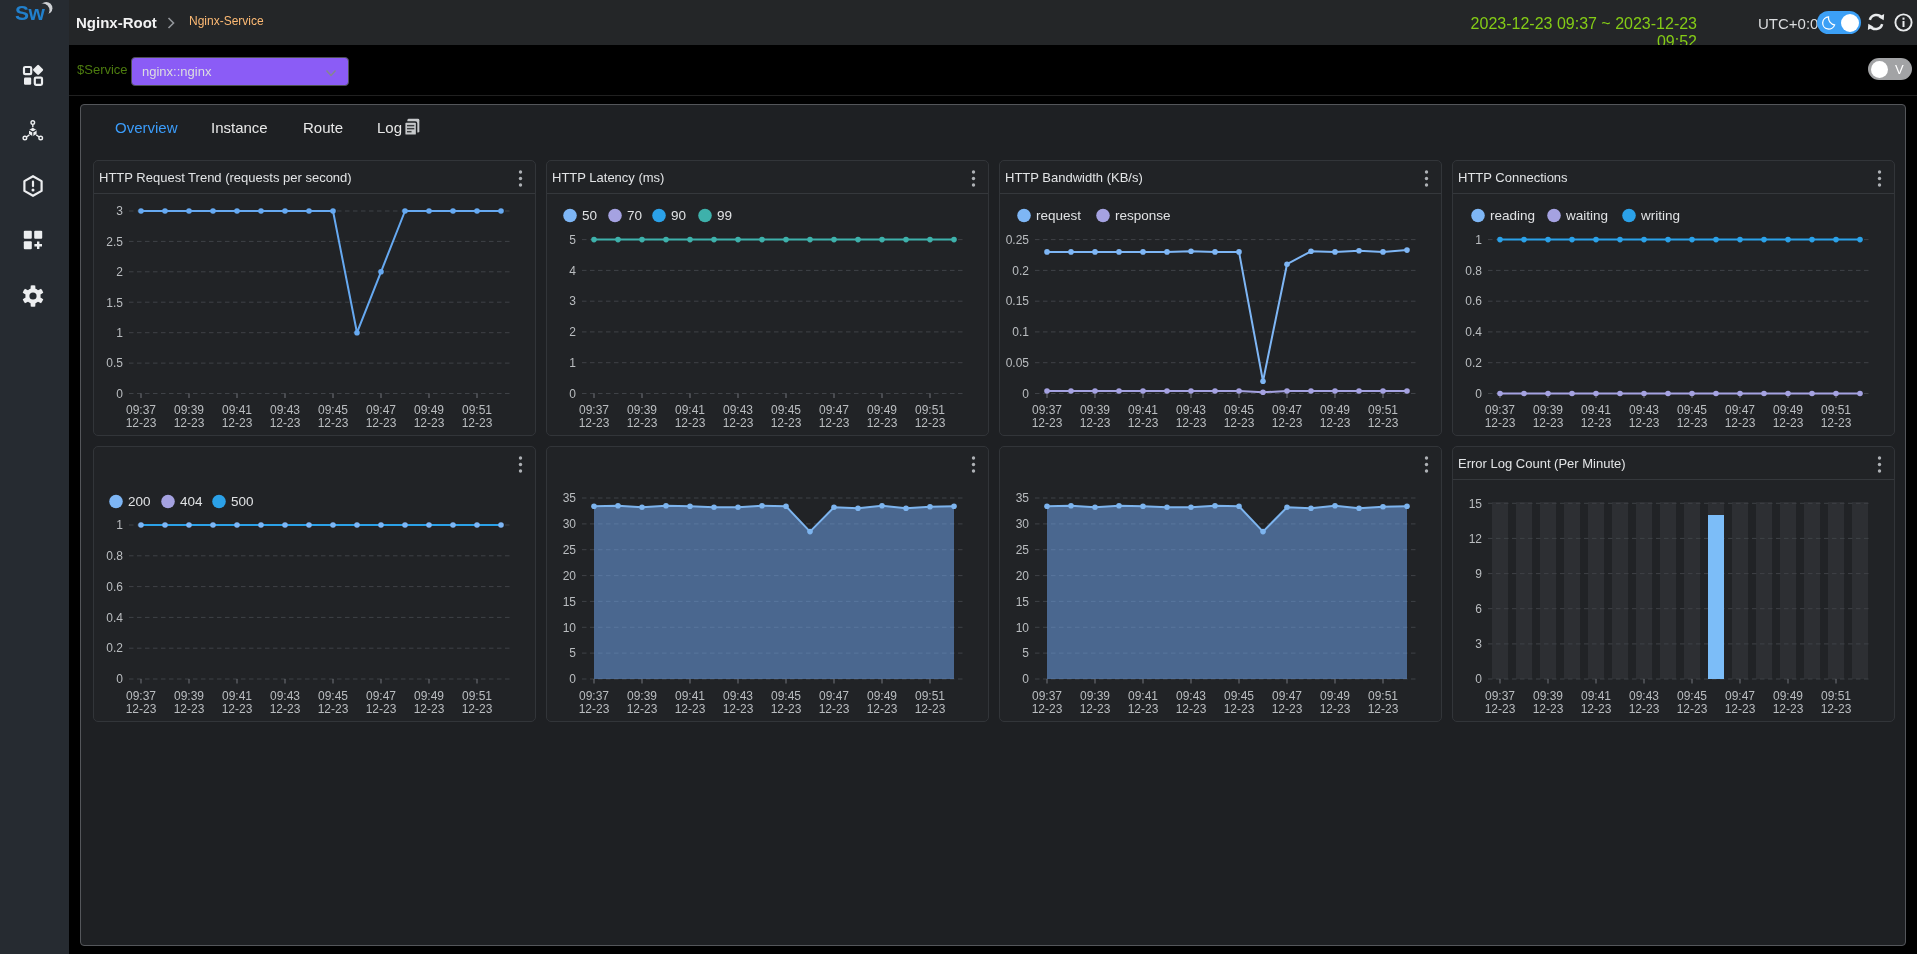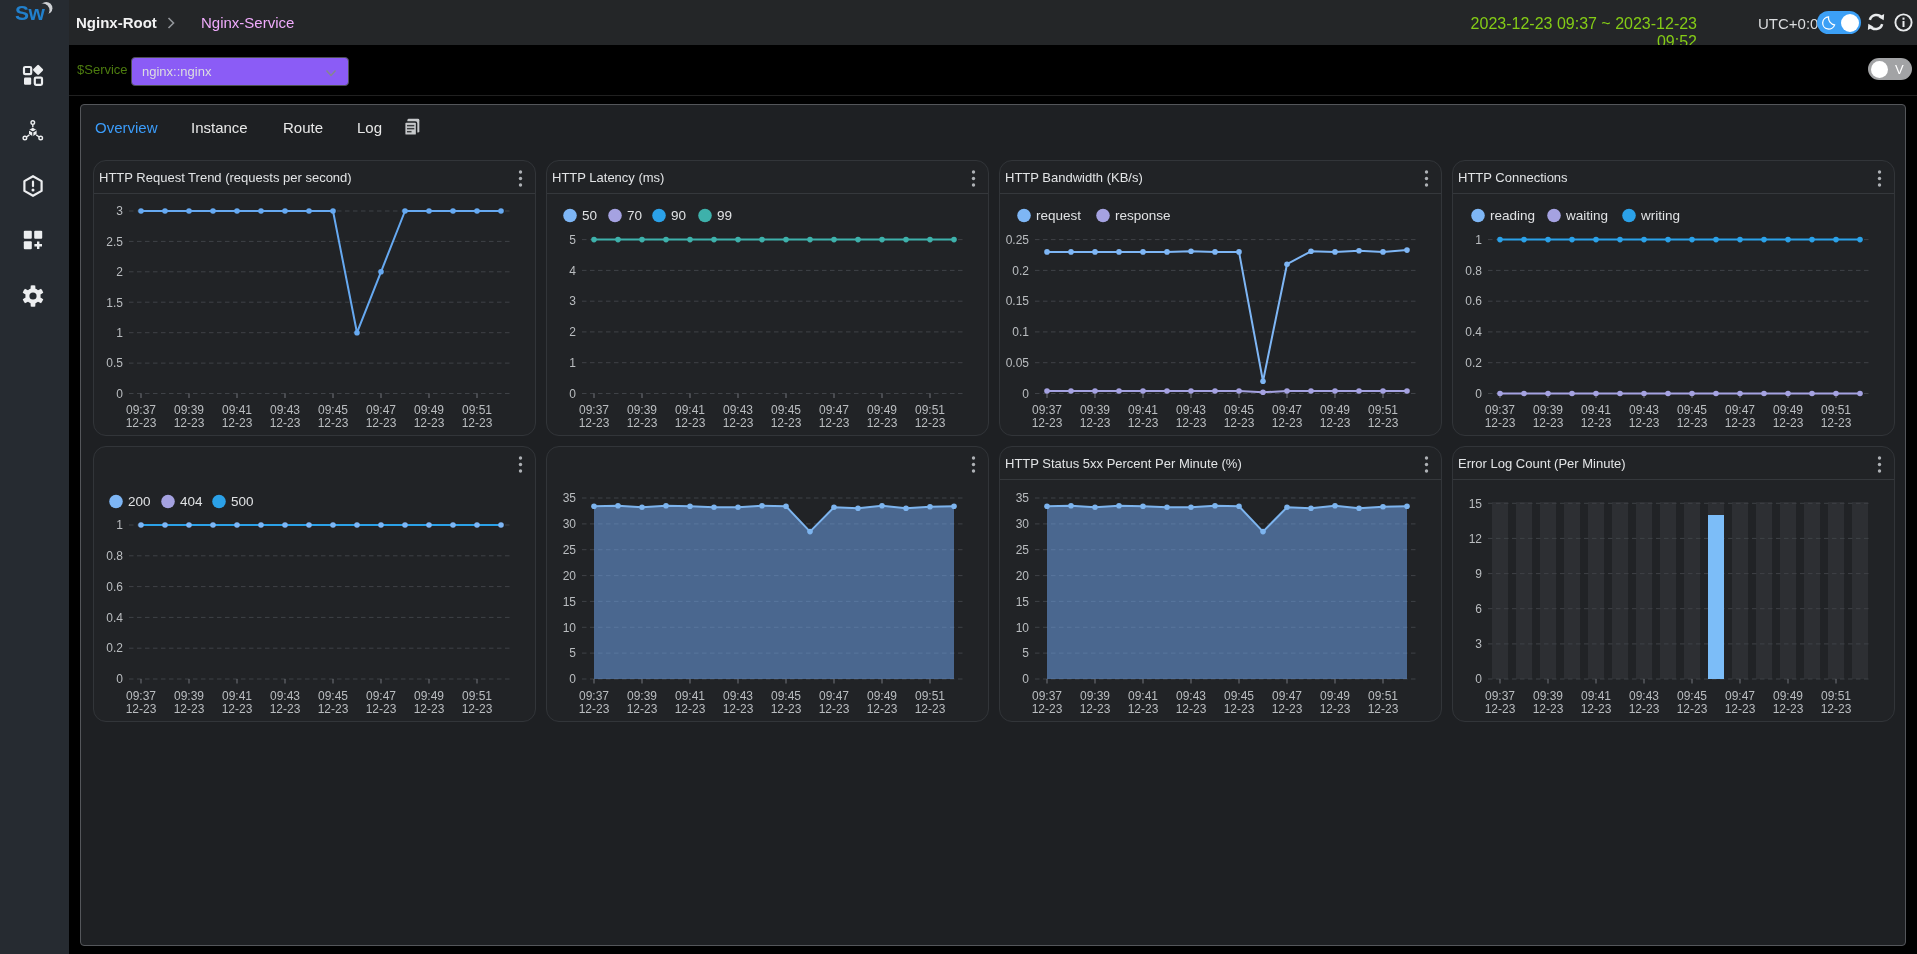--- a/index.html
+++ b/index.html
@@ -1,23 +1,23 @@
 <!DOCTYPE html>
 <html><head>
 <meta charset="utf-8">
 <style>
 * { margin:0; padding:0; box-sizing:border-box; }
 html,body { width:1917px; height:954px; background:#000000; font-family:"Liberation Sans",sans-serif; overflow:hidden; }
 .side { position:absolute; left:0; top:0; width:69px; height:954px; background:#262b31; }
 .hdr { position:absolute; left:69px; top:0; width:1848px; height:56px; background:#242628; }
 .tool { position:absolute; left:69px; top:45px; width:1848px; height:51px; background:#000; border-bottom:1px solid #202020; }
 .panel { position:absolute; left:80px; top:104px; width:1826px; height:842px; background:#1e2023; border:1px solid #54565a; border-radius:4px; }
-.card { position:absolute; width:443px; height:276px; background:#212326; border:1px solid #323539; border-radius:13px; }
+.card { position:absolute; width:443px; height:276px; background:#212326; border:1px solid #323539; border-radius:5px; }
 .ct { position:absolute; left:0; top:0; width:100%; height:33px; line-height:33px; padding-left:5px; font-size:13px; color:#e2e4e6; border-bottom:1px solid #35383c; }
-.tab { position:absolute; top:14px; font-size:15px; color:#e8e8e8; }
+.tab { position:absolute; top:14px; font-size:15px; color:#e8e8e8;margin-left:20px; }
 text { font-family:"Liberation Sans",sans-serif; }
 </style>
 </head>
 <body>
 <div class="side">
     <div style="position:absolute;left:14px;top:0;width:48px;height:30px">
 <span style="position:absolute;left:1px;top:1px;font-size:21px;font-weight:bold;color:#2180cd;letter-spacing:-0.5px">Sw</span>
 <svg width="18" height="18" viewBox="0 0 18 18" style="position:absolute;left:24px;top:1px">
 <defs>
           <mask id="cres">
@@ -61,21 +61,21 @@
 <path d="M9.75 1.44 A10.80 10.80 0 0 1 14.25 1.44 L14.46 4.81 A7.60 7.60 0 0 1 17.00 6.28 L20.03 4.77 A10.80 10.80 0 0 1 22.27 8.66 L19.46 10.53 A7.60 7.60 0 0 1 19.46 13.47 L22.27 15.34 A10.80 10.80 0 0 1 20.03 19.23 L17.00 17.72 A7.60 7.60 0 0 1 14.46 19.19 L14.25 22.56 A10.80 10.80 0 0 1 9.75 22.56 L9.54 19.19 A7.60 7.60 0 0 1 7.00 17.72 L3.97 19.23 A10.80 10.80 0 0 1 1.73 15.34 L4.54 13.47 A7.60 7.60 0 0 1 4.54 10.53 L1.73 8.66 A10.80 10.80 0 0 1 3.97 4.77 L7.00 6.28 A7.60 7.60 0 0 1 9.54 4.81 Z" fill="#eceef0"></path>
 <circle cx="12" cy="12" r="6.8" fill="#eceef0"></circle>
 <circle cx="12" cy="12" r="3.6" fill="#262b31"></circle>
     </svg>
   </div>
 <div class="hdr">
   <span style="position:absolute;left:7px;top:14px;font-size:15px;font-weight:bold;color:#f2f2f3">Nginx-Root</span>
   <svg width="10" height="12" viewBox="0 0 10 12" style="position:absolute;left:97px;top:17px">
       <path d="M2.5 1 L7.5 6 L2.5 11" stroke="#93969b" stroke-width="1.6" fill="none"></path>
     </svg>
-  <span style="position:absolute;left:132px;top:14px;font-size:15px;color:#f0abfc">Nginx-Service</span>
+  <span style="position:absolute;left:120px;top:14px;font-size:12px;color:#fdba74">Nginx-Service</span>
   <span style="position:absolute;left:1362px;top:15px;width:266px;text-align:right;font-size:16px;color:#84cc16">2023-12-23 09:37 ~ 2023-12-23 09:52</span>
   <span style="position:absolute;left:1689px;top:15px;font-size:15px;color:#dadcde">UTC+0:0</span>
   <div style="position:absolute;left:1748px;top:11px;width:44px;height:23px;border-radius:12px;background:#3ca0f6">
 <svg width="14" height="14" viewBox="0 0 14 14" style="position:absolute;left:5px;top:4.5px">
 <path d="M12.6 8.9 A 6.1 6.1 0 1 1 6.5 0.9 A 7.3 7.3 0 0 0 12.6 8.9 Z" fill="none" stroke="#fff" stroke-width="1.3"></path>
 </svg>
 <div style="position:absolute;right:2.5px;top:2.5px;width:18px;height:18px;border-radius:50%;background:#fff"></div>
 </div>
     <svg width="20" height="20" viewBox="0 0 24 24" style="position:absolute;left:1797px;top:12px">
 <g stroke="#e8eaec" stroke-width="3" fill="none">
@@ -555,21 +555,20 @@
       <circle cx="263.0" cy="51.6" r="2.8" fill="#7db4ee"></circle>
       <circle cx="287.0" cy="27.3" r="2.8" fill="#7db4ee"></circle>
       <circle cx="311.0" cy="28.3" r="2.8" fill="#7db4ee"></circle>
       <circle cx="335.0" cy="25.8" r="2.8" fill="#7db4ee"></circle>
       <circle cx="359.0" cy="28.3" r="2.8" fill="#7db4ee"></circle>
       <circle cx="383.0" cy="26.8" r="2.8" fill="#7db4ee"></circle>
       <circle cx="407.0" cy="26.3" r="2.8" fill="#7db4ee"></circle>
     </svg>
 </div>
 <div class="card" style="left:999px;top:446px">
-  <div class="ct">HTTP Status 5xx Percent Per Minute (%)</div>
   <svg class="menu" width="443" height="33" viewBox="0 0 443 33" style="position:absolute;left:0;top:0">
       <circle cx="426.5" cy="11" r="1.7" fill="#aeb1b5"></circle>
       <circle cx="426.5" cy="17.5" r="1.7" fill="#aeb1b5"></circle>
       <circle cx="426.5" cy="24" r="1.7" fill="#aeb1b5"></circle>
     </svg>
   <svg width="443" height="243" viewBox="0 0 443 243" style="position:absolute;left:0;top:33px">
       <line x1="35.0" y1="18.0" x2="419.0" y2="18.0" stroke="#3f4247" stroke-width="1" stroke-dasharray="4.5 3.5"></line>
       <line x1="35.0" y1="43.9" x2="419.0" y2="43.9" stroke="#3f4247" stroke-width="1" stroke-dasharray="4.5 3.5"></line>
       <line x1="35.0" y1="69.7" x2="419.0" y2="69.7" stroke="#3f4247" stroke-width="1" stroke-dasharray="4.5 3.5"></line>
       <line x1="35.0" y1="95.6" x2="419.0" y2="95.6" stroke="#3f4247" stroke-width="1" stroke-dasharray="4.5 3.5"></line>

